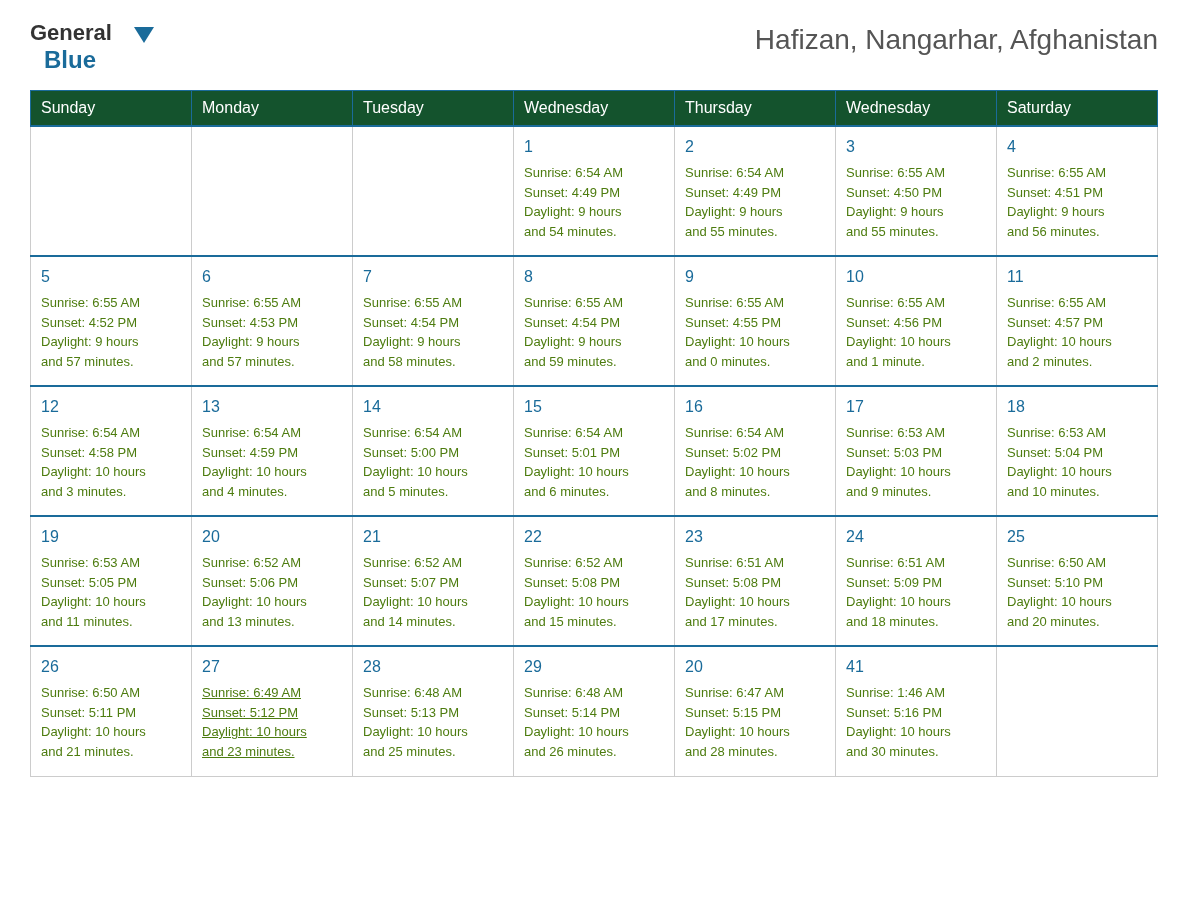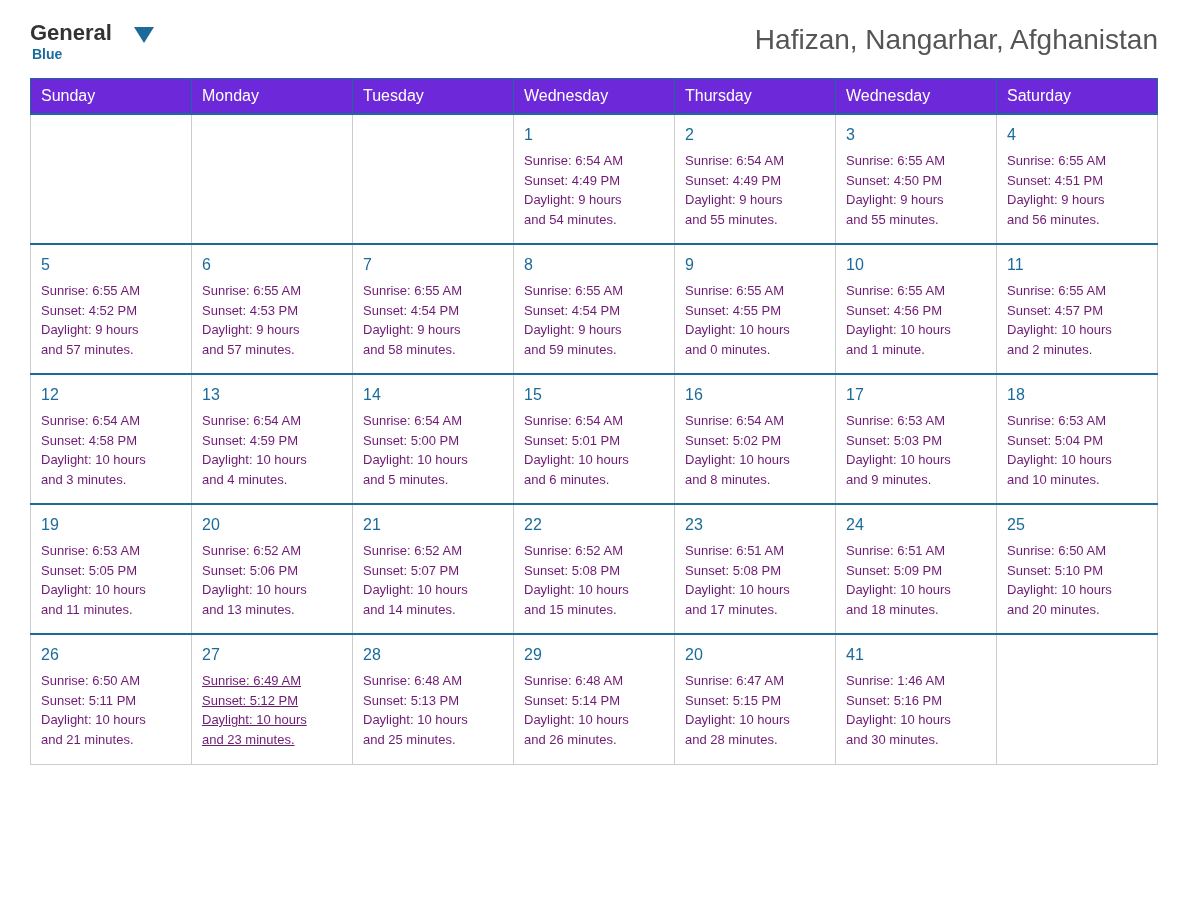--- a/index.html
+++ b/index.html
@@ -34,24 +34,24 @@
     .logo-triangle {
       width: 0;
       height: 0;
       border-left: 10px solid transparent;
       border-right: 10px solid transparent;
       border-top: 16px solid #1a6b9a;
       margin-left: 4px;
       margin-top: 4px;
     }
     .logo-blue {
-      font-size: 14px;
+      font-size: 24px;
       font-weight: bold;
       color: #1a6b9a;
-      margin-left: 2px;
+      margin-left: 14px;
     }
     .title-section {
       text-align: right;
     }
     .month-title {
       font-size: 52px;
       font-weight: normal;
       color: #333;
       line-height: 1.1;
     }
@@ -59,21 +59,21 @@
       font-size: 28px;
       color: #555;
       margin-top: 4px;
     }
     table {
       width: 100%;
       border-collapse: collapse;
       table-layout: fixed;
     }
     thead tr {
-      background-color: #6d28d9;
+      background-color: #14532d;
     }
     thead th {
       color: #ffffff;
       text-align: left;
       padding: 8px 10px;
       font-size: 16px;
       font-weight: normal;
       border: 1px solid #1a6b9a;
     }
     tbody tr {
@@ -90,21 +90,21 @@
       height: 130px;
     }
     .day-number {
       font-size: 16px;
       color: #1a6b9a;
       font-weight: normal;
       display: block;
       margin-bottom: 4px;
     }
     .day-info {
-      color: #701a75;
+      color: #4d7c0f;
       font-size: 13px;
     }
   </style>
 </head>
 <body>
 
 <div class="header">
   <div class="logo">
     <div class="logo-top">
       <span class="logo-general">General</span>

